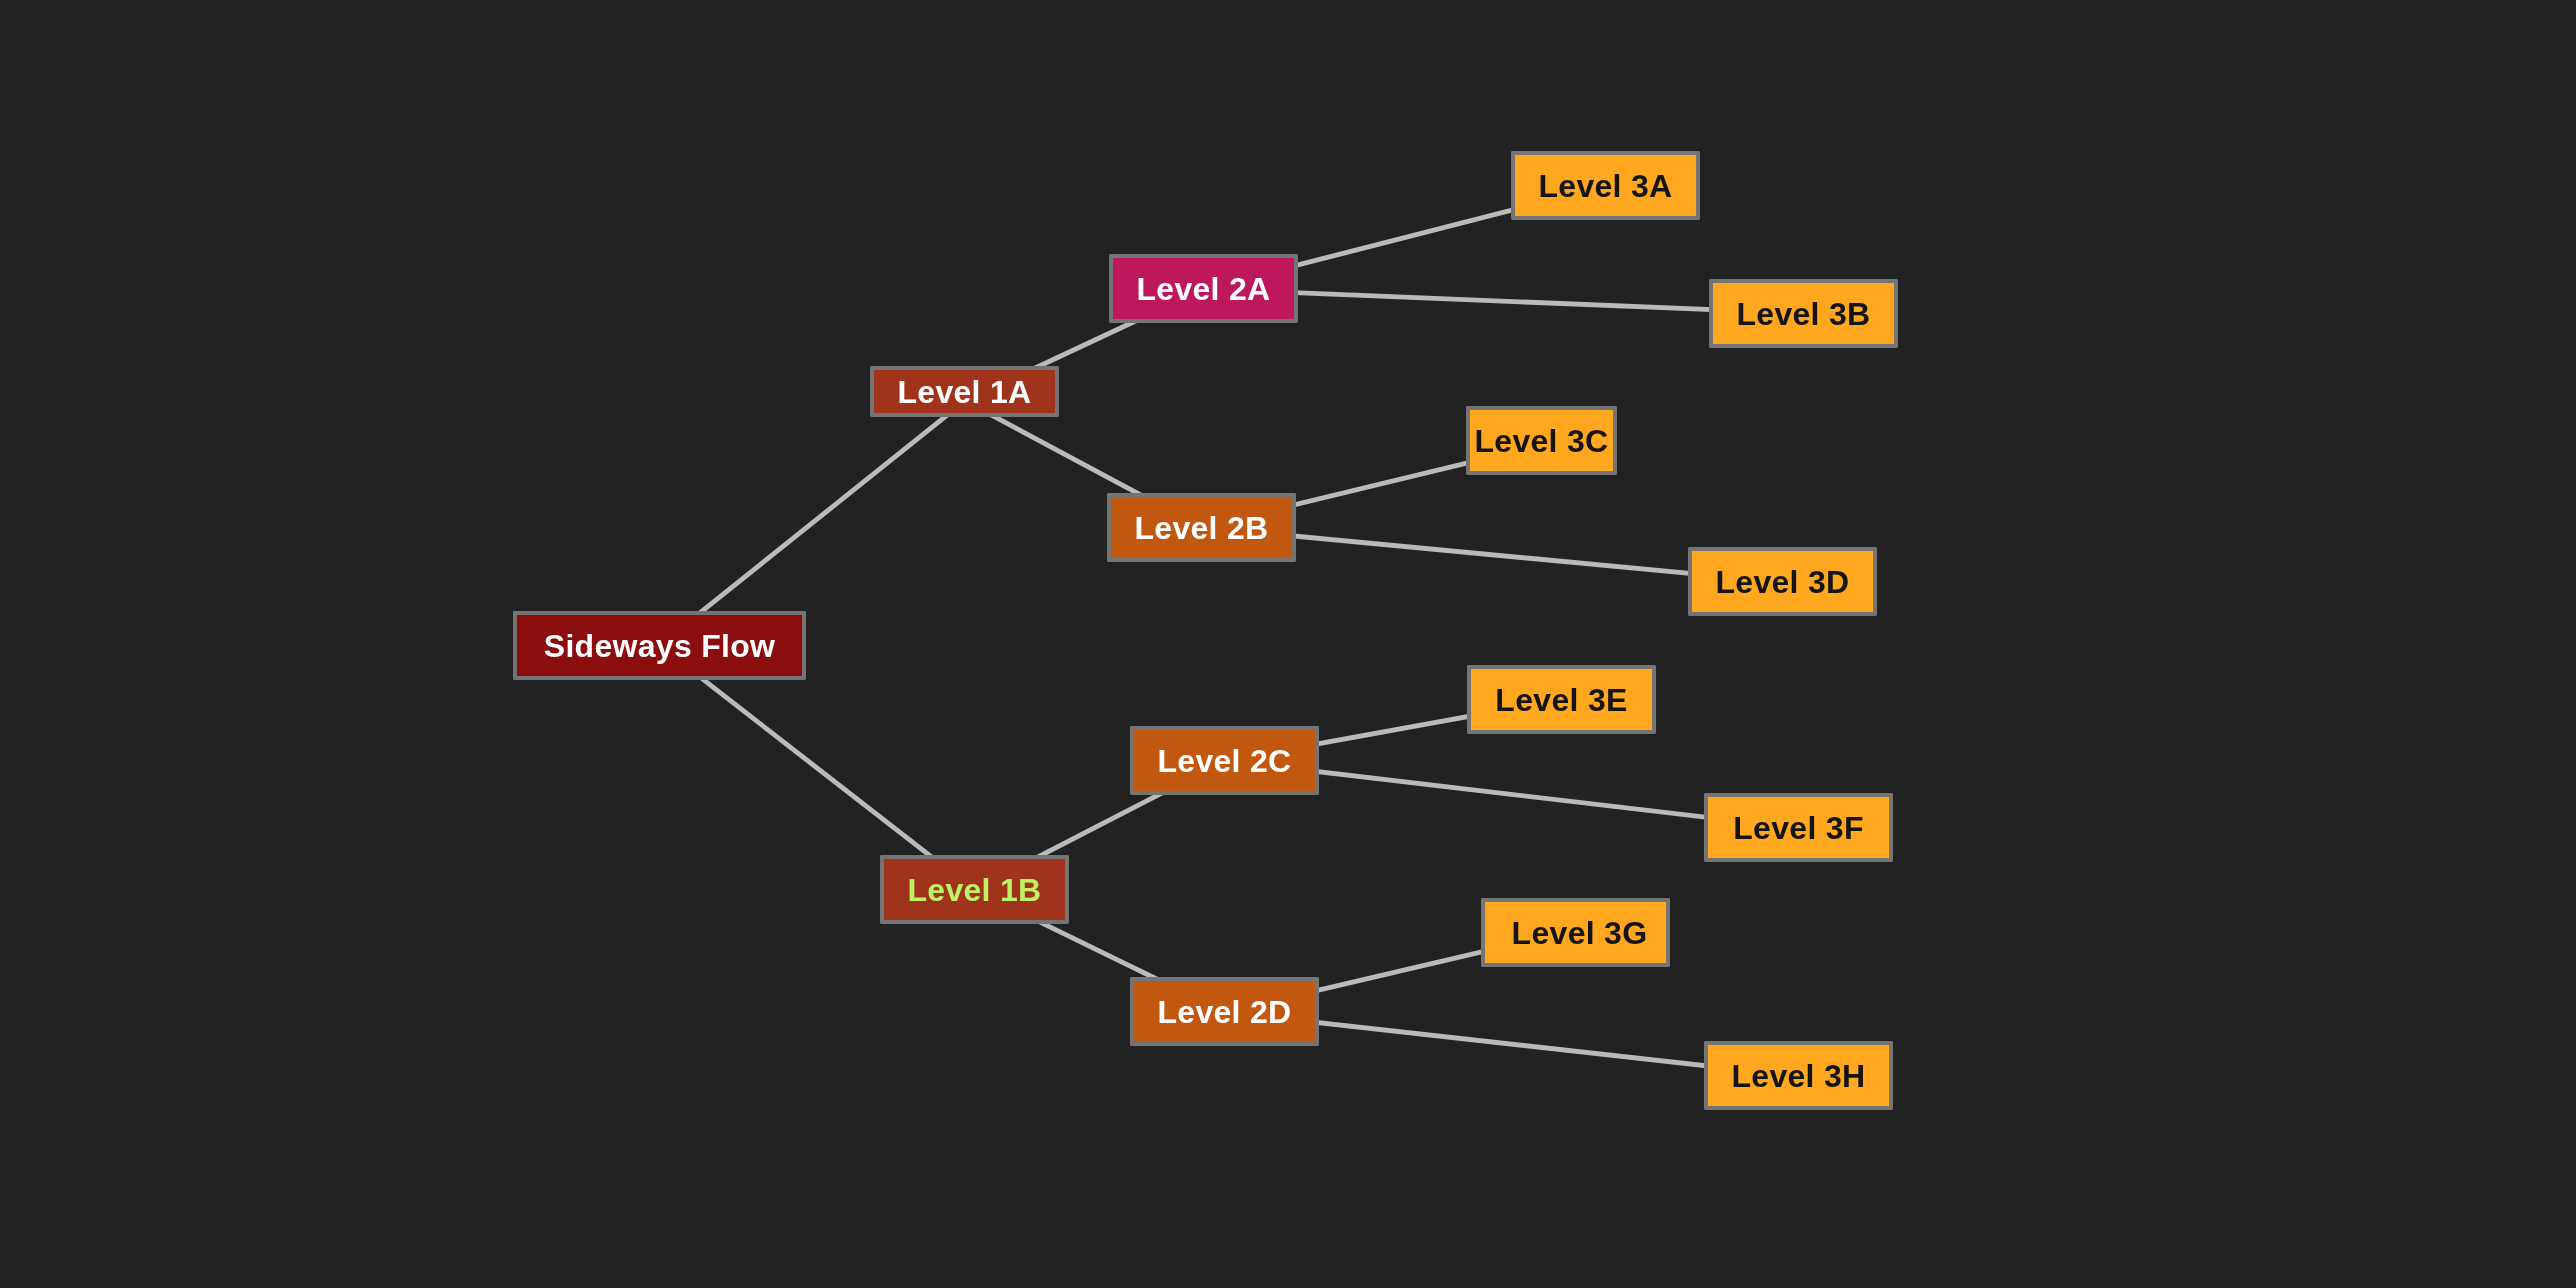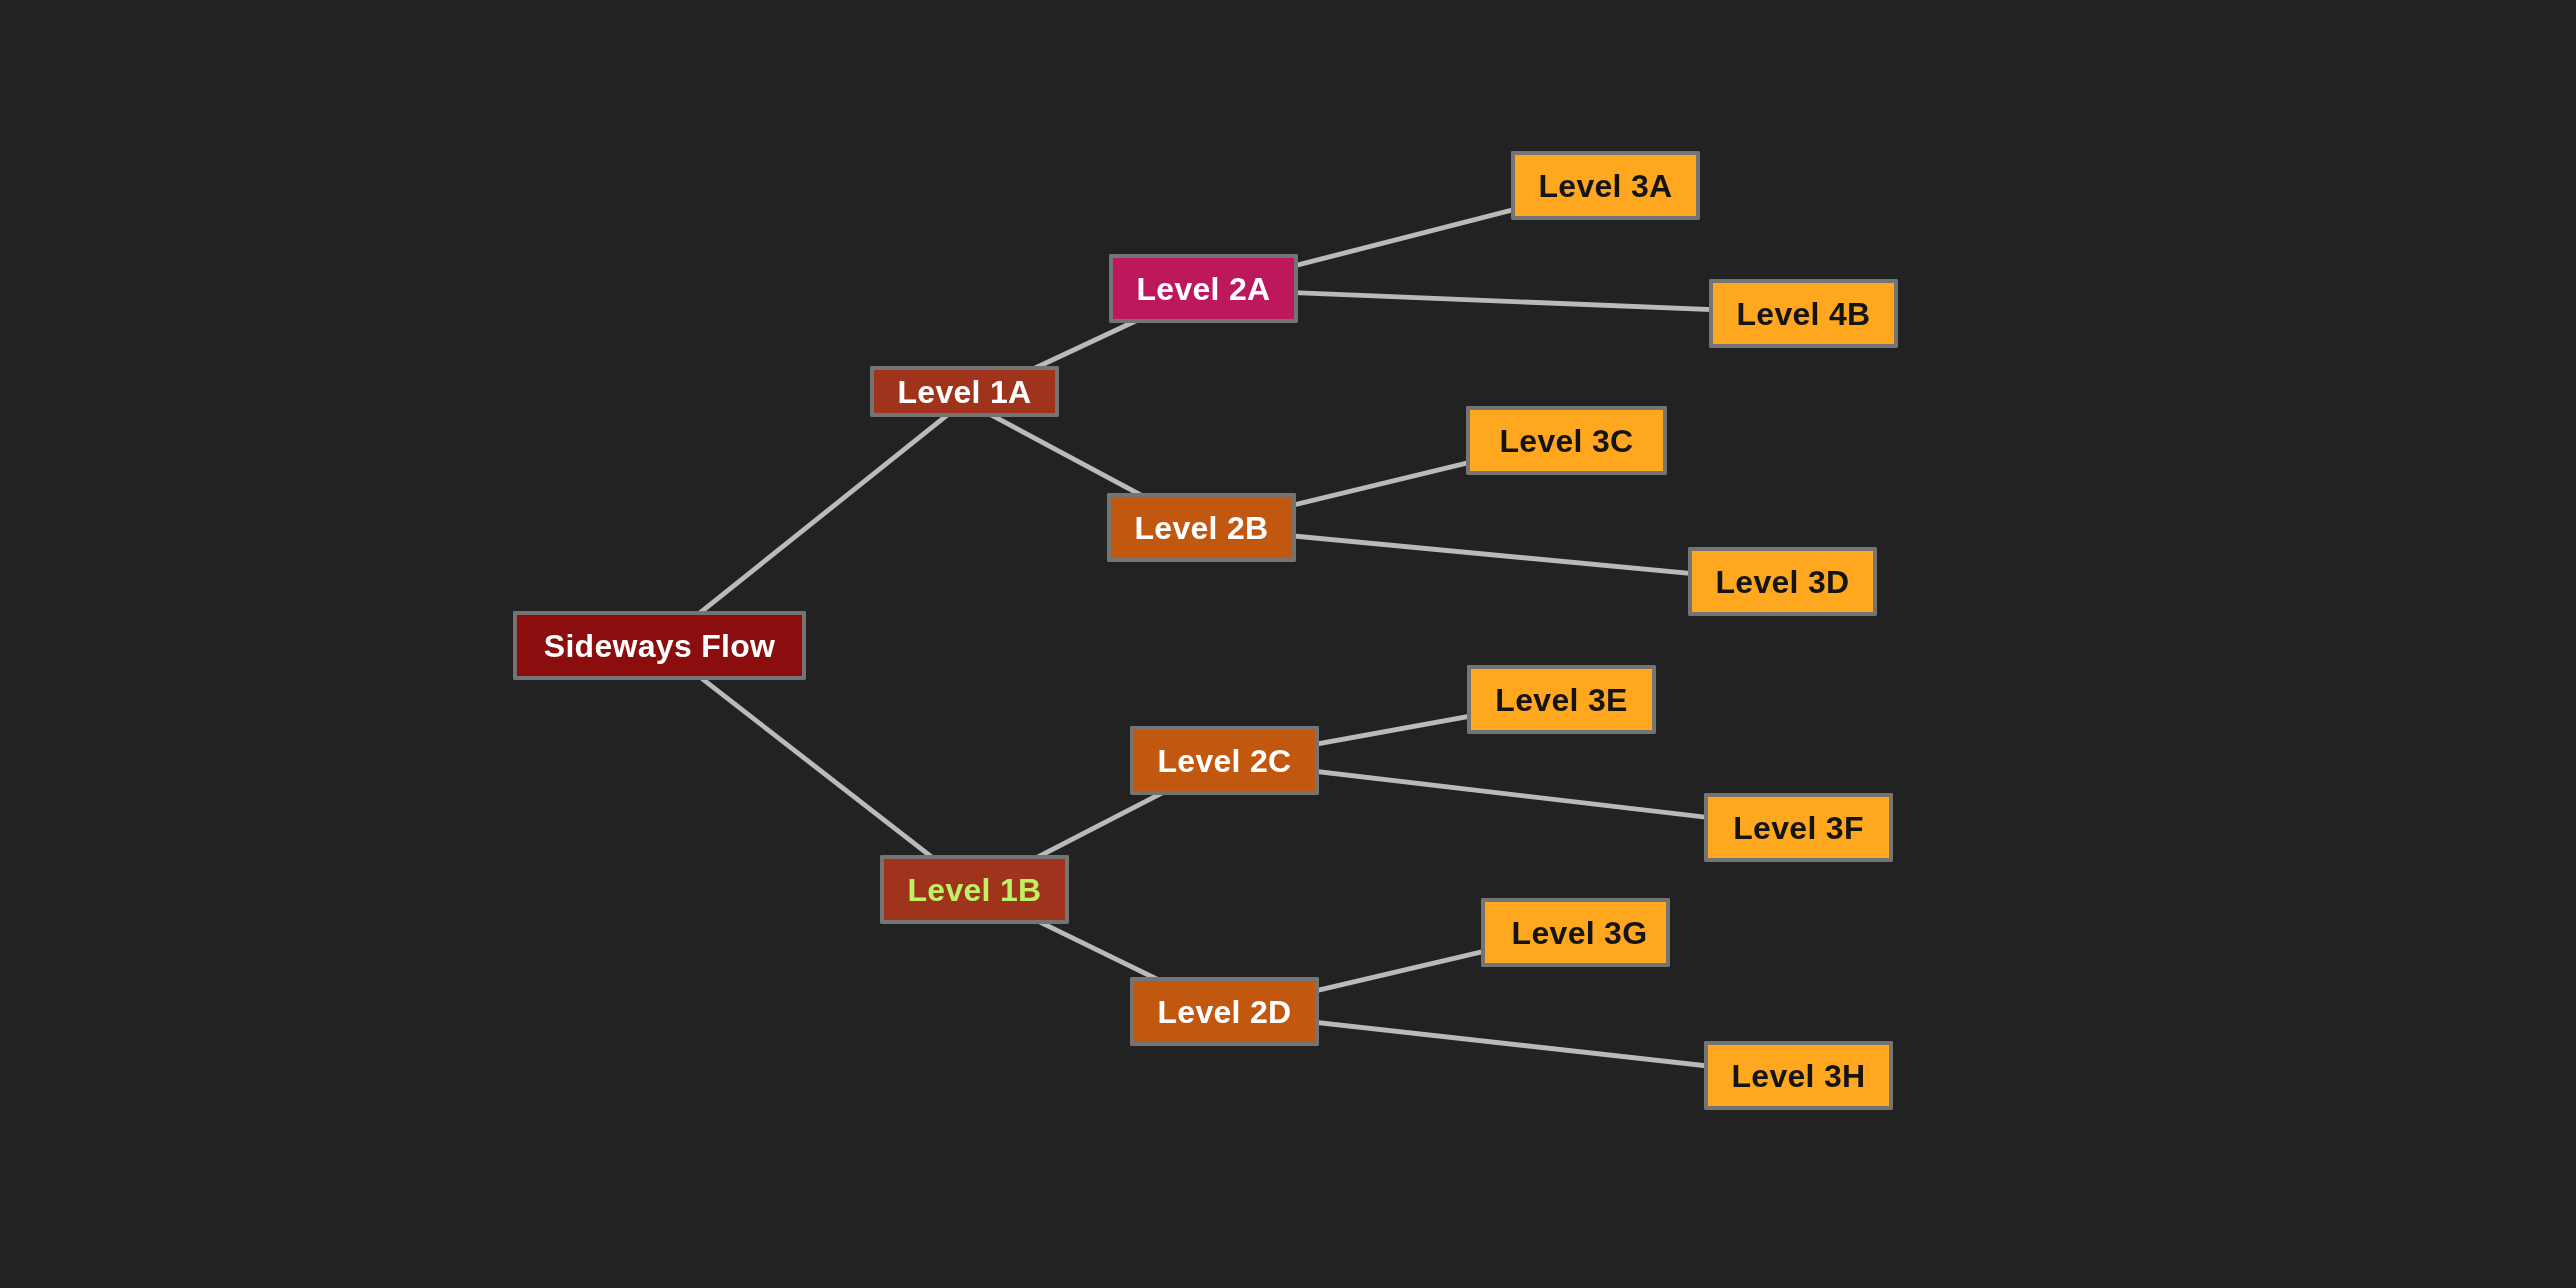--- a/index.html
+++ b/index.html
@@ -80,23 +80,23 @@
       <div class="node" style="left: 1130px; top: 726px; width: 189px; height: 69px; background: rgb(194, 87, 16); color: rgb(255, 255, 255); border-color: rgb(116, 116, 116);">
         <span>Level 2C</span>
       </div>
       <div class="node" style="left: 1130px; top: 977px; width: 189px; height: 69px; background: rgb(194, 87, 16); color: rgb(255, 255, 255); border-color: rgb(116, 116, 116);">
         <span>Level 2D</span>
       </div>
       <div class="node" style="left: 1511px; top: 151px; width: 189px; height: 69px; background: rgb(255, 167, 30); color: rgb(20, 20, 20); border-color: rgb(116, 116, 116);">
         <span>Level 3A</span>
       </div>
       <div class="node" style="left: 1709px; top: 279px; width: 189px; height: 69px; background: rgb(255, 167, 30); color: rgb(20, 20, 20); border-color: rgb(116, 116, 116);">
-        <span>Level 4B</span>
+        <span>Level 3B</span>
       </div>
-      <div class="node" style="left: 1466px; top: 406px; width: 201px; height: 69px; background: rgb(255, 167, 30); color: rgb(20, 20, 20); border-color: rgb(116, 116, 116);">
+      <div class="node" style="left: 1466px; top: 406px; width: 151px; height: 69px; background: rgb(255, 167, 30); color: rgb(20, 20, 20); border-color: rgb(116, 116, 116);">
         <span>Level 3C</span>
       </div>
       <div class="node" style="left: 1688px; top: 547px; width: 189px; height: 69px; background: rgb(255, 167, 30); color: rgb(20, 20, 20); border-color: rgb(116, 116, 116); align-items: center;">
         <span>Level 3D</span>
       </div>
       <div class="node" style="left: 1467px; top: 665px; width: 189px; height: 69px; background: rgb(255, 167, 30); color: rgb(20, 20, 20); border-color: rgb(116, 116, 116);">
         <span>Level 3E</span>
       </div>
       <div class="node" style="left: 1704px; top: 793px; width: 189px; height: 69px; background: rgb(255, 167, 30); color: rgb(20, 20, 20); border-color: rgb(116, 116, 116);">
         <span>Level 3F</span>

